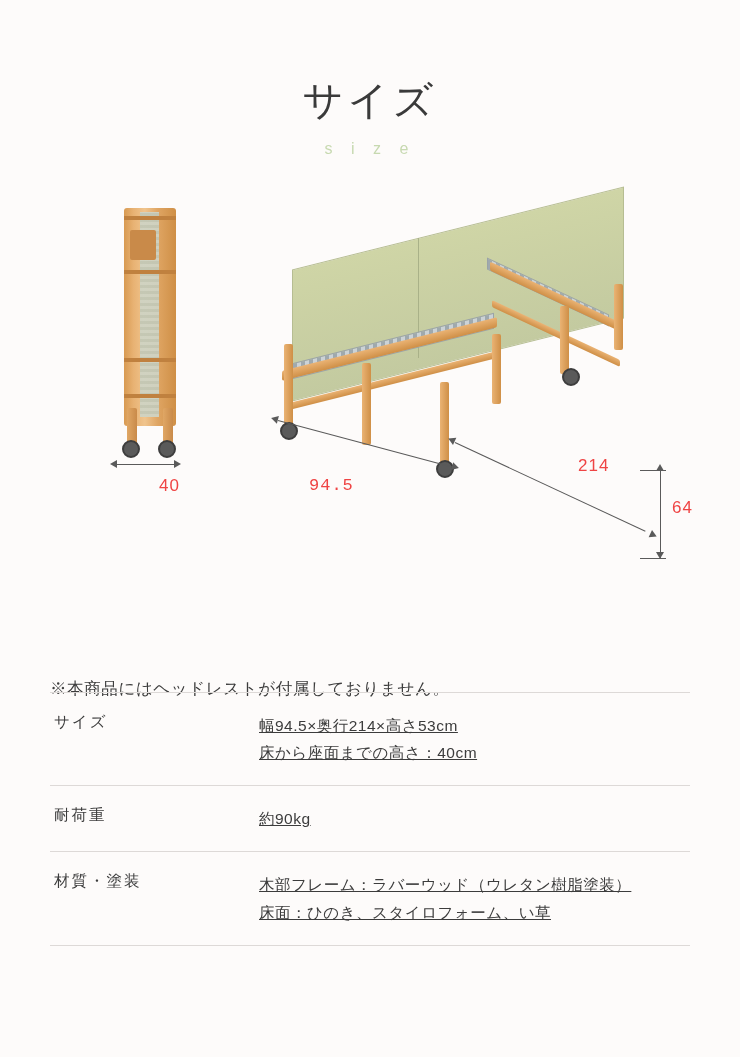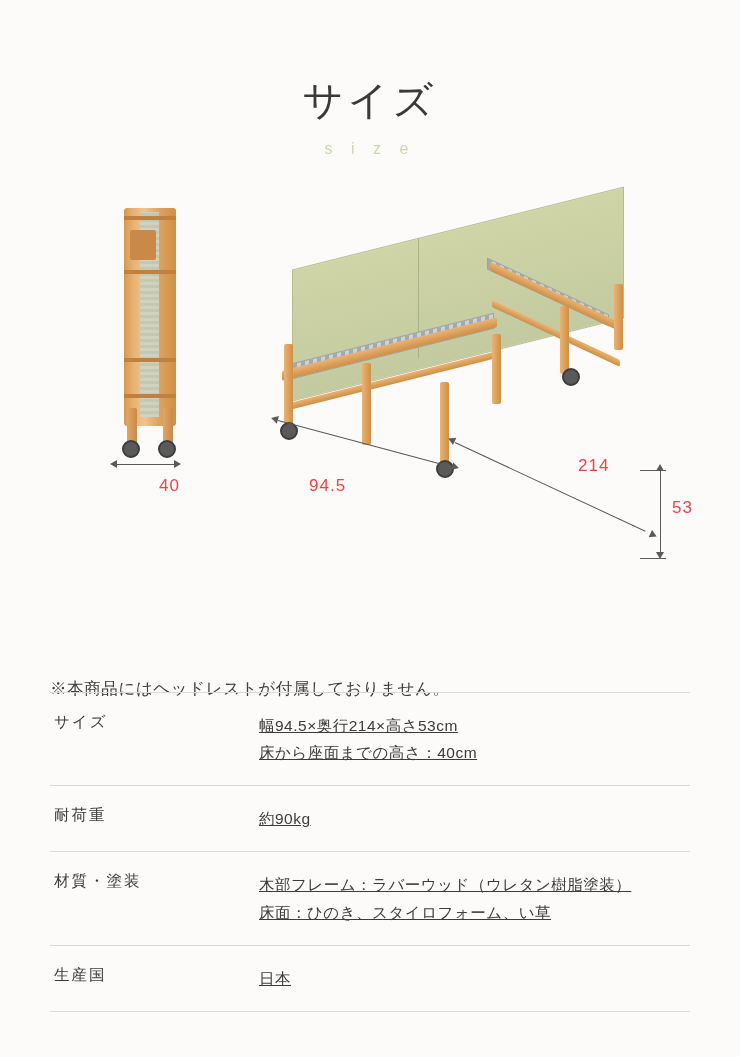--- a/index.html
+++ b/index.html
@@ -276,31 +276,31 @@
     <div class="caster" style="left:18px; top:196px;"></div>
     <div class="caster" style="left:174px; top:234px;"></div>
     <div class="caster" style="left:300px; top:142px;"></div>
   </div>
 
   <div class="mline" style="left:660px; top:272px; width:1px; height:88px;"></div>
   <div class="arrow" style="left:656px; top:266px; border-left:4px solid transparent; border-right:4px solid transparent; border-bottom:7px solid #5a5a5a;"></div>
   <div class="arrow" style="left:656px; top:354px; border-left:4px solid transparent; border-right:4px solid transparent; border-top:7px solid #5a5a5a;"></div>
   <div class="mline" style="left:640px; top:272px; width:26px; height:1px;"></div>
   <div class="mline" style="left:640px; top:360px; width:26px; height:1px;"></div>
-  <div class="mlabel" style="left:672px; top:300px;">53</div>
+  <div class="mlabel" style="left:672px; top:300px;">64</div>
 
   <div class="mline" style="left:455px; top:244px; width:210px; height:1px; transform:rotate(25deg); transform-origin:left center;"></div>
   <div class="arrow" style="left:448px; top:238px; border-top:4px solid transparent; border-bottom:4px solid transparent; border-right:7px solid #5a5a5a; transform:rotate(25deg);"></div>
   <div class="arrow" style="left:650px; top:333px; border-top:4px solid transparent; border-bottom:4px solid transparent; border-left:7px solid #5a5a5a; transform:rotate(25deg);"></div>
   <div class="mlabel" style="left:578px; top:258px;">214</div>
 
   <div class="mline" style="left:278px; top:222px; width:182px; height:1px; transform:rotate(15deg); transform-origin:left center;"></div>
   <div class="arrow" style="left:271px; top:217px; border-top:4px solid transparent; border-bottom:4px solid transparent; border-right:7px solid #5a5a5a; transform:rotate(15deg);"></div>
   <div class="arrow" style="left:452px; top:265px; border-top:4px solid transparent; border-bottom:4px solid transparent; border-left:7px solid #5a5a5a; transform:rotate(15deg);"></div>
-  <div class="mlabel" style="left:309px; top:278px;">94.5</div>
+  <div class="mlabel" style="left:309px; top:278px;font-family:Liberation Mono, monospace;">94.5</div>
 </div>
 
 <div class="note">※本商品にはヘッドレストが付属しておりません。</div>
 
 <table class="spec">
   <tbody>
     <tr>
       <th>サイズ</th>
       <td>
         <span class="line2">幅94.5×奥行214×高さ53cm</span>
@@ -313,20 +313,14 @@
         <span class="line2">約90kg</span>
       </td>
     </tr>
     <tr>
       <th>材質・塗装</th>
       <td>
         <span class="line2">木部フレーム：ラバーウッド（ウレタン樹脂塗装）</span>
         <span class="line2">床面：ひのき、スタイロフォーム、い草</span>
       </td>
     </tr>
-    <tr>
-      <th>生産国</th>
-      <td>
-        <span class="line2">日本</span>
-      </td>
-    </tr>
   </tbody>
 </table>
 
 </body></html>

